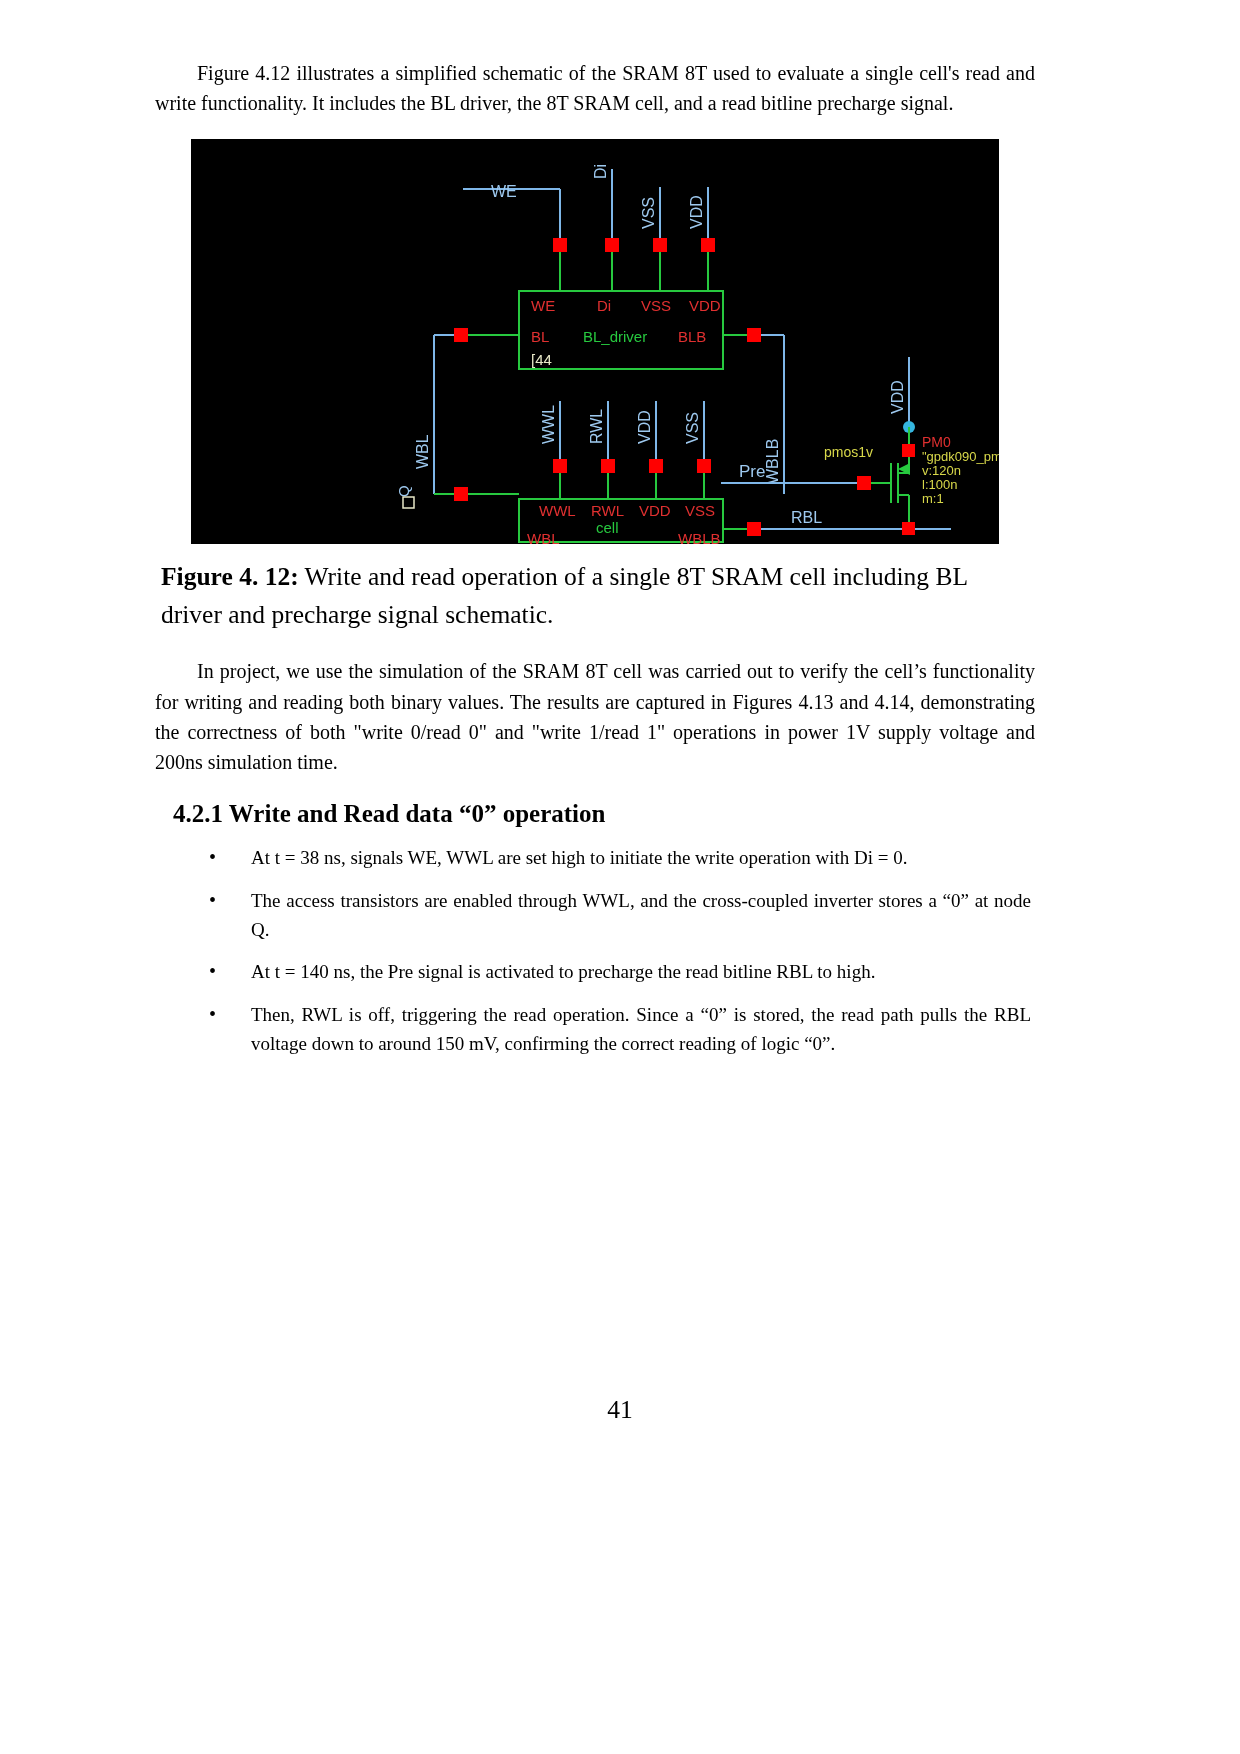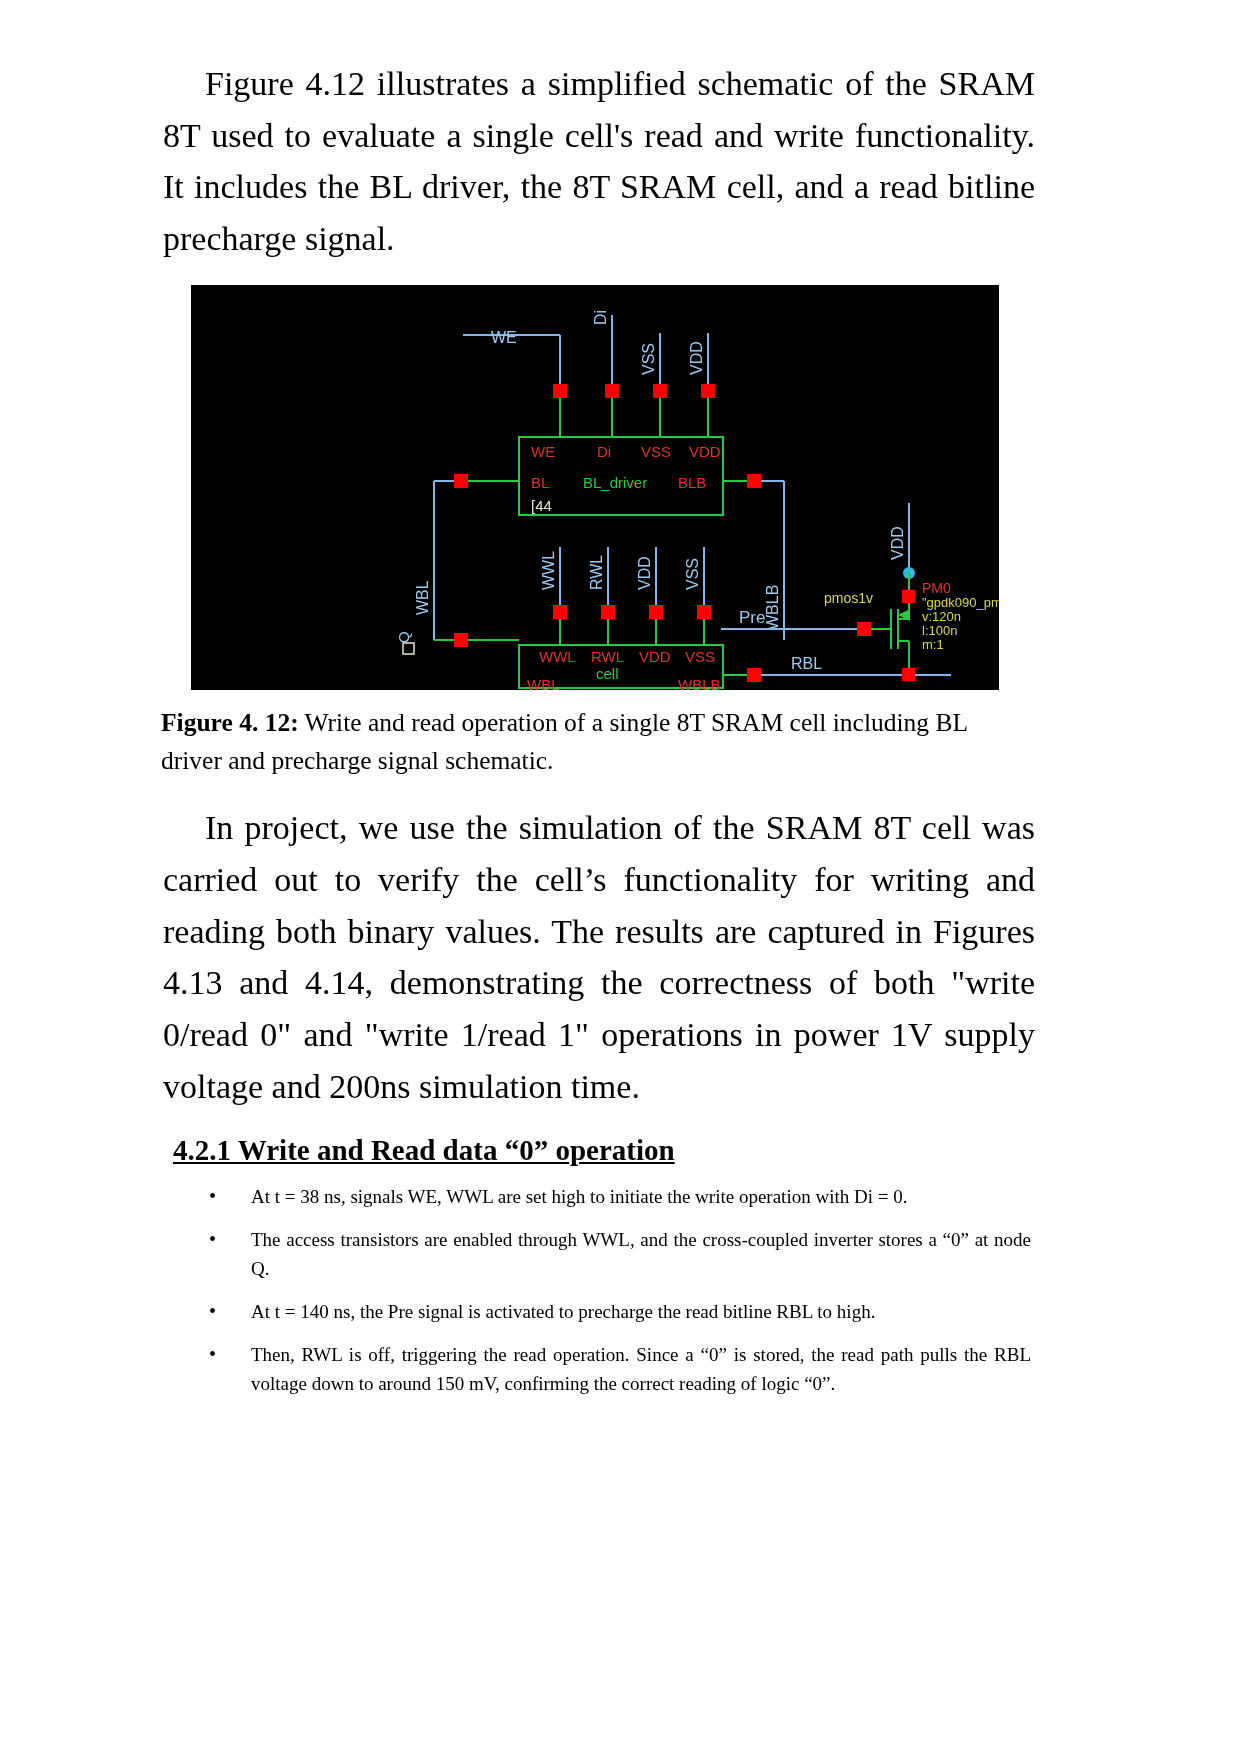--- a/index.html
+++ b/index.html
@@ -21,23 +21,23 @@
     width: 1240px;
     height: 1754px;
   }
   .content {
     position: absolute;
     left: 155px;
     top: 58px;
     width: 880px;
   }
   p.body {
-    font-size: 34px;
+    font-size: 20px;
     line-height: 1.52;
-    margin: 0 0 0 8px;
+    margin: 0 0 0 0;
     text-align: justify;
     text-indent: 42px;
     font-family: Liberation Serif, serif;
   }
 
   
   .figure-wrap {
     margin-top: 20px;
     display: flex;
     justify-content: center;
@@ -56,25 +56,24 @@
     font-size: 25.5px;
     line-height: 1.5;
     text-align: left;
     padding: 0 6px;
   }
   .caption b { font-weight: bold; }
 
   .para-block { margin-top: 22px; }
 
   h3.section {
-    font-size: 29px;
+    font-size: 25px;
     font-weight: bold;
     margin: 22px 0 16px 0;
     padding-left: 18px;
-    text-decoration: underline;
   }
 
   ul.bullets {
     margin: 16px 0 0 0;
     padding: 0 0 0 96px;
     list-style: none;
   }
   ul.bullets li {
     position: relative;
     font-size: 19px;
@@ -247,13 +246,14 @@
 
     <ul class="bullets">
       <li>At t = 38 ns, signals WE, WWL are set high to initiate the write operation with Di = 0.</li>
       <li>The access transistors are enabled through WWL, and the cross-coupled inverter stores a “0” at node Q.</li>
       <li>At t = 140 ns, the Pre signal is activated to precharge the read bitline RBL to high.</li>
       <li>Then, RWL is off, triggering the read operation. Since a “0” is stored, the read path pulls the RBL voltage down to around 150 mV, confirming the correct reading of logic “0”.</li>
     </ul>
 
   </div>
 
+  <div class="pageno">41</div>
 </div>
 
 </body></html>

